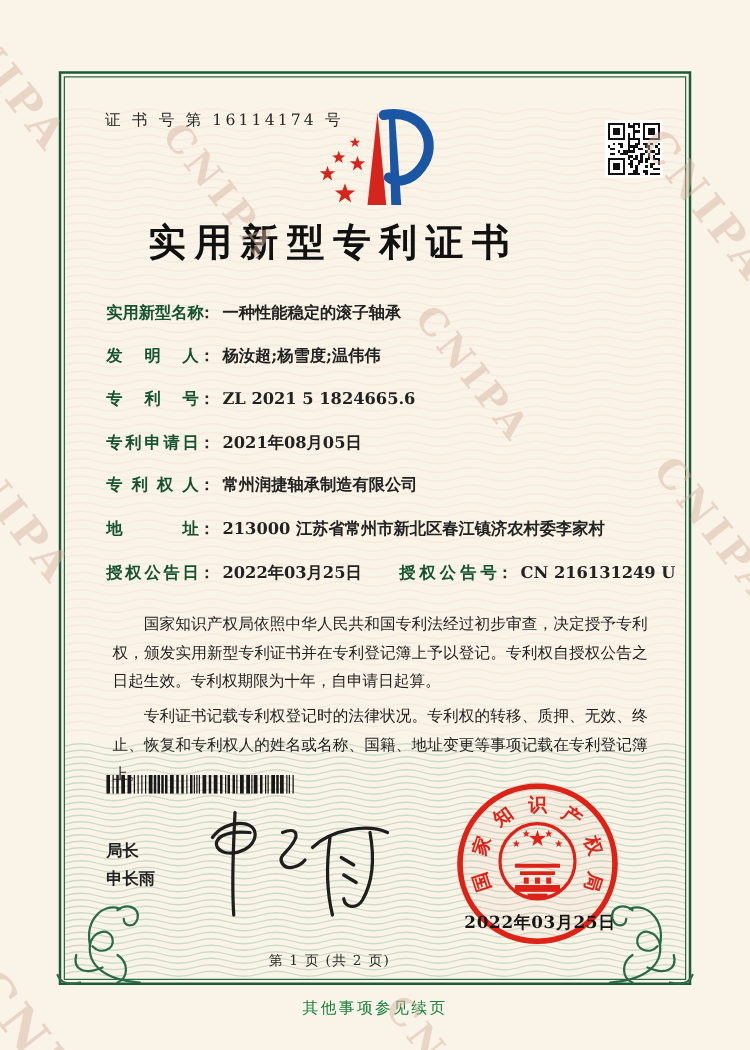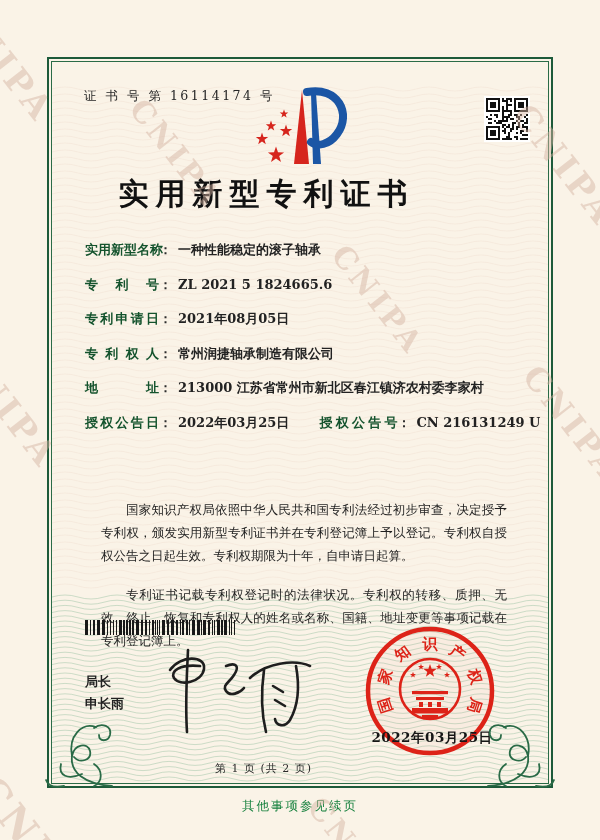--- a/index.html
+++ b/index.html
@@ -43,21 +43,21 @@
     text-align:justify;text-align-last:justify;vertical-align:top;
   }
   .colon{font-weight:600;color:#2b2b2b;}
   .field-value{font-weight:600;color:#222;margin-left:6px;}
   .grant-pair{margin-left:30px;}
   .grant-pair .field-label{width:78px;}
   .body-text{
     position:absolute;left:85px;top:482px;width:438px;
     font-size:12.5px;line-height:23px;text-align:justify;color:#1f1f1f;
   }
-  .body-text p{margin:16px;text-indent:2em;}
+  .body-text p{margin:5px;text-indent:2em;}
   .barcode{position:absolute;left:85px;top:620px;}
   .director{
     position:absolute;left:85px;top:671px;font-size:13px;font-weight:700;
     font-family:"DejaVu Sans","Liberation Sans",sans-serif;line-height:22px;color:#222;
   }
   .signature{position:absolute;left:152px;top:640px;}
   .seal{position:absolute;left:362px;top:623px;}
   .seal-date{
     position:absolute;left:356px;top:729px;width:152px;text-align:center;
     font-size:13.5px;font-weight:700;color:#161616;letter-spacing:0.5px;
@@ -366,20 +366,23 @@
       <rect x="2" y="16" width="3" height="3" fill="#111"></rect>
     </svg>
 
   <div class="title">实用新型专利证书</div>
 
   <div class="fields">
     <div class="field-row">
       <span class="field-label">实用新型名称</span><span class="colon">：</span><span class="field-value">一种性能稳定的滚子轴承</span>
     </div>
     <div class="field-row">
+      <span class="field-label">发明人</span><span class="colon">：</span><span class="field-value">杨汝超;杨雪度;温伟伟</span>
+    </div>
+    <div class="field-row">
       <span class="field-label">专利号</span><span class="colon">：</span><span class="field-value">ZL 2021 5 1824665.6</span>
     </div>
     <div class="field-row">
       <span class="field-label">专利申请日</span><span class="colon">：</span><span class="field-value">2021年08月05日</span>
     </div>
     <div class="field-row">
       <span class="field-label">专利权人</span><span class="colon">：</span><span class="field-value">常州润捷轴承制造有限公司</span>
     </div>
     <div class="field-row">
       <span class="field-label">地址</span><span class="colon">：</span><span class="field-value">213000 江苏省常州市新北区春江镇济农村委李家村</span>

